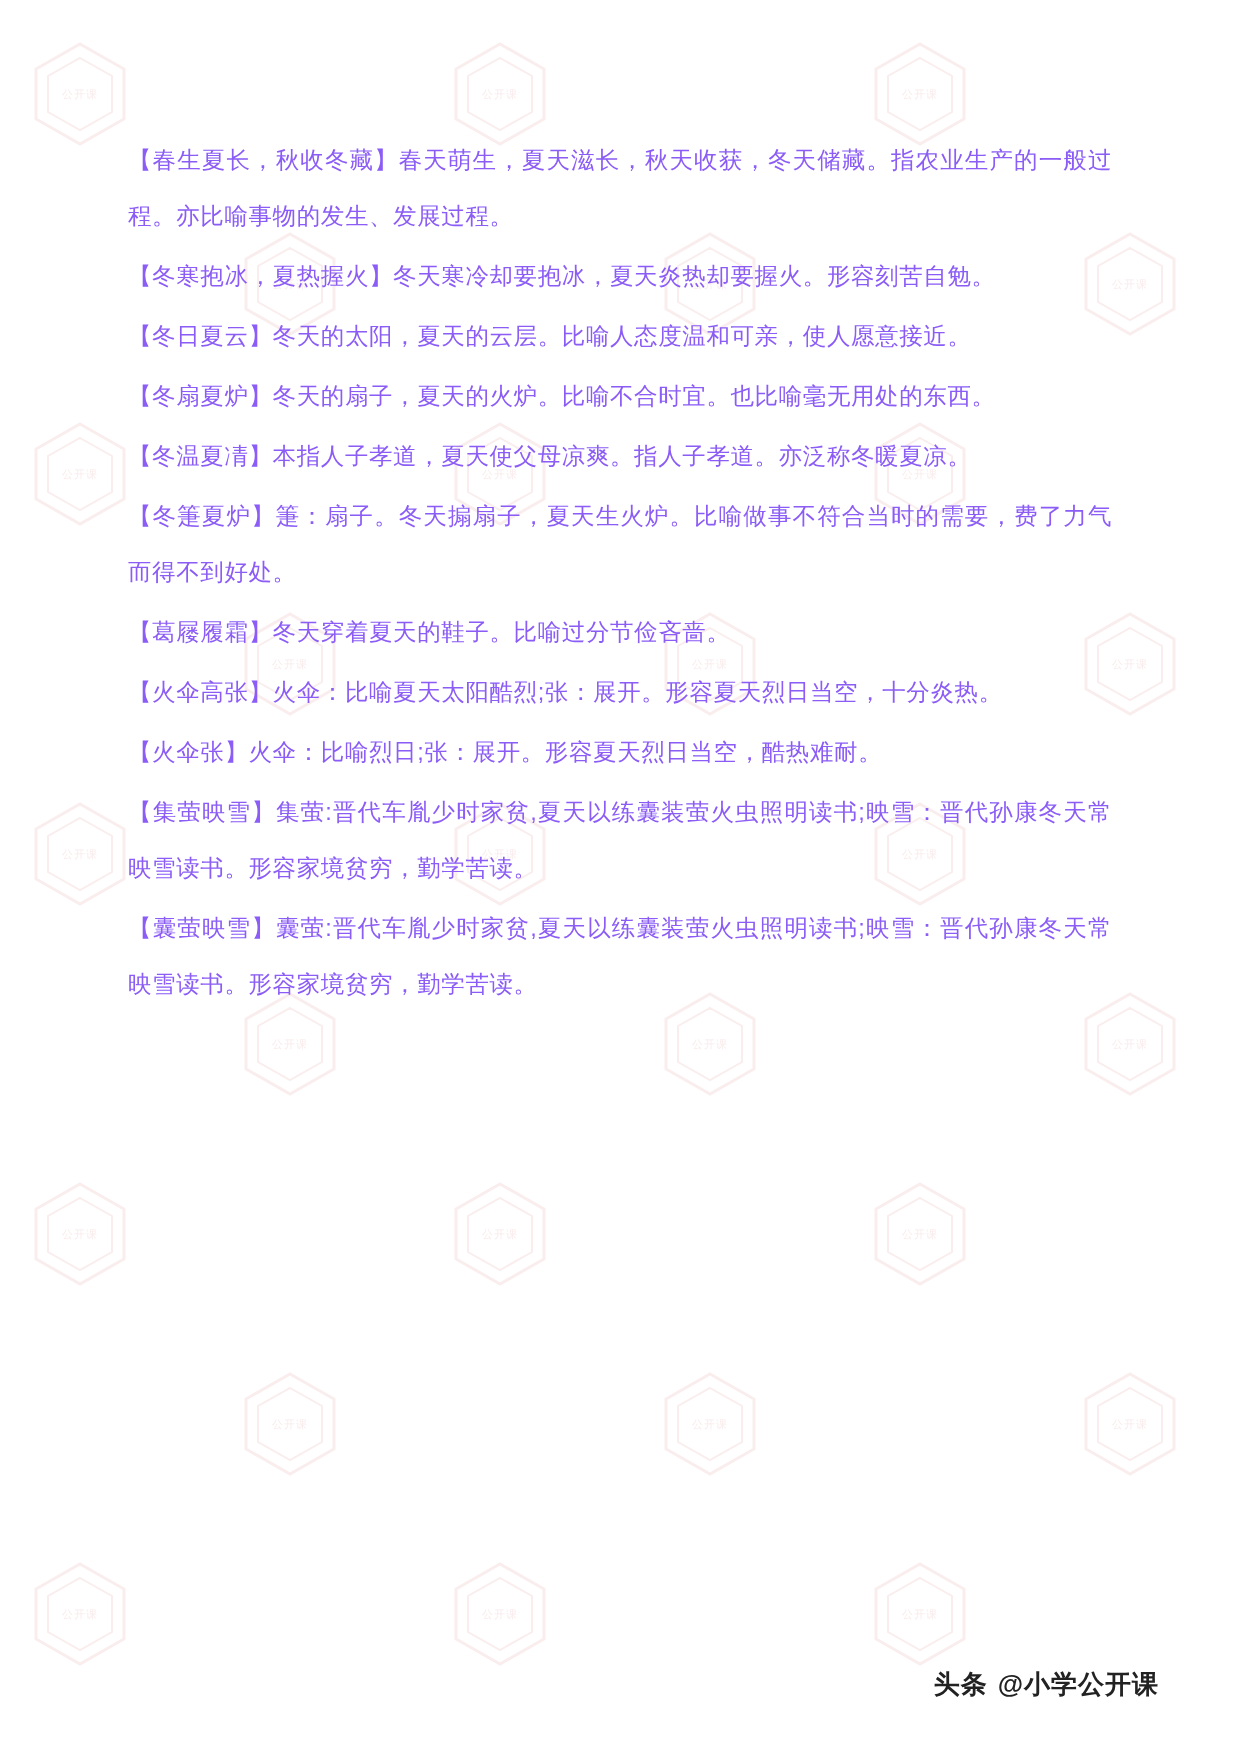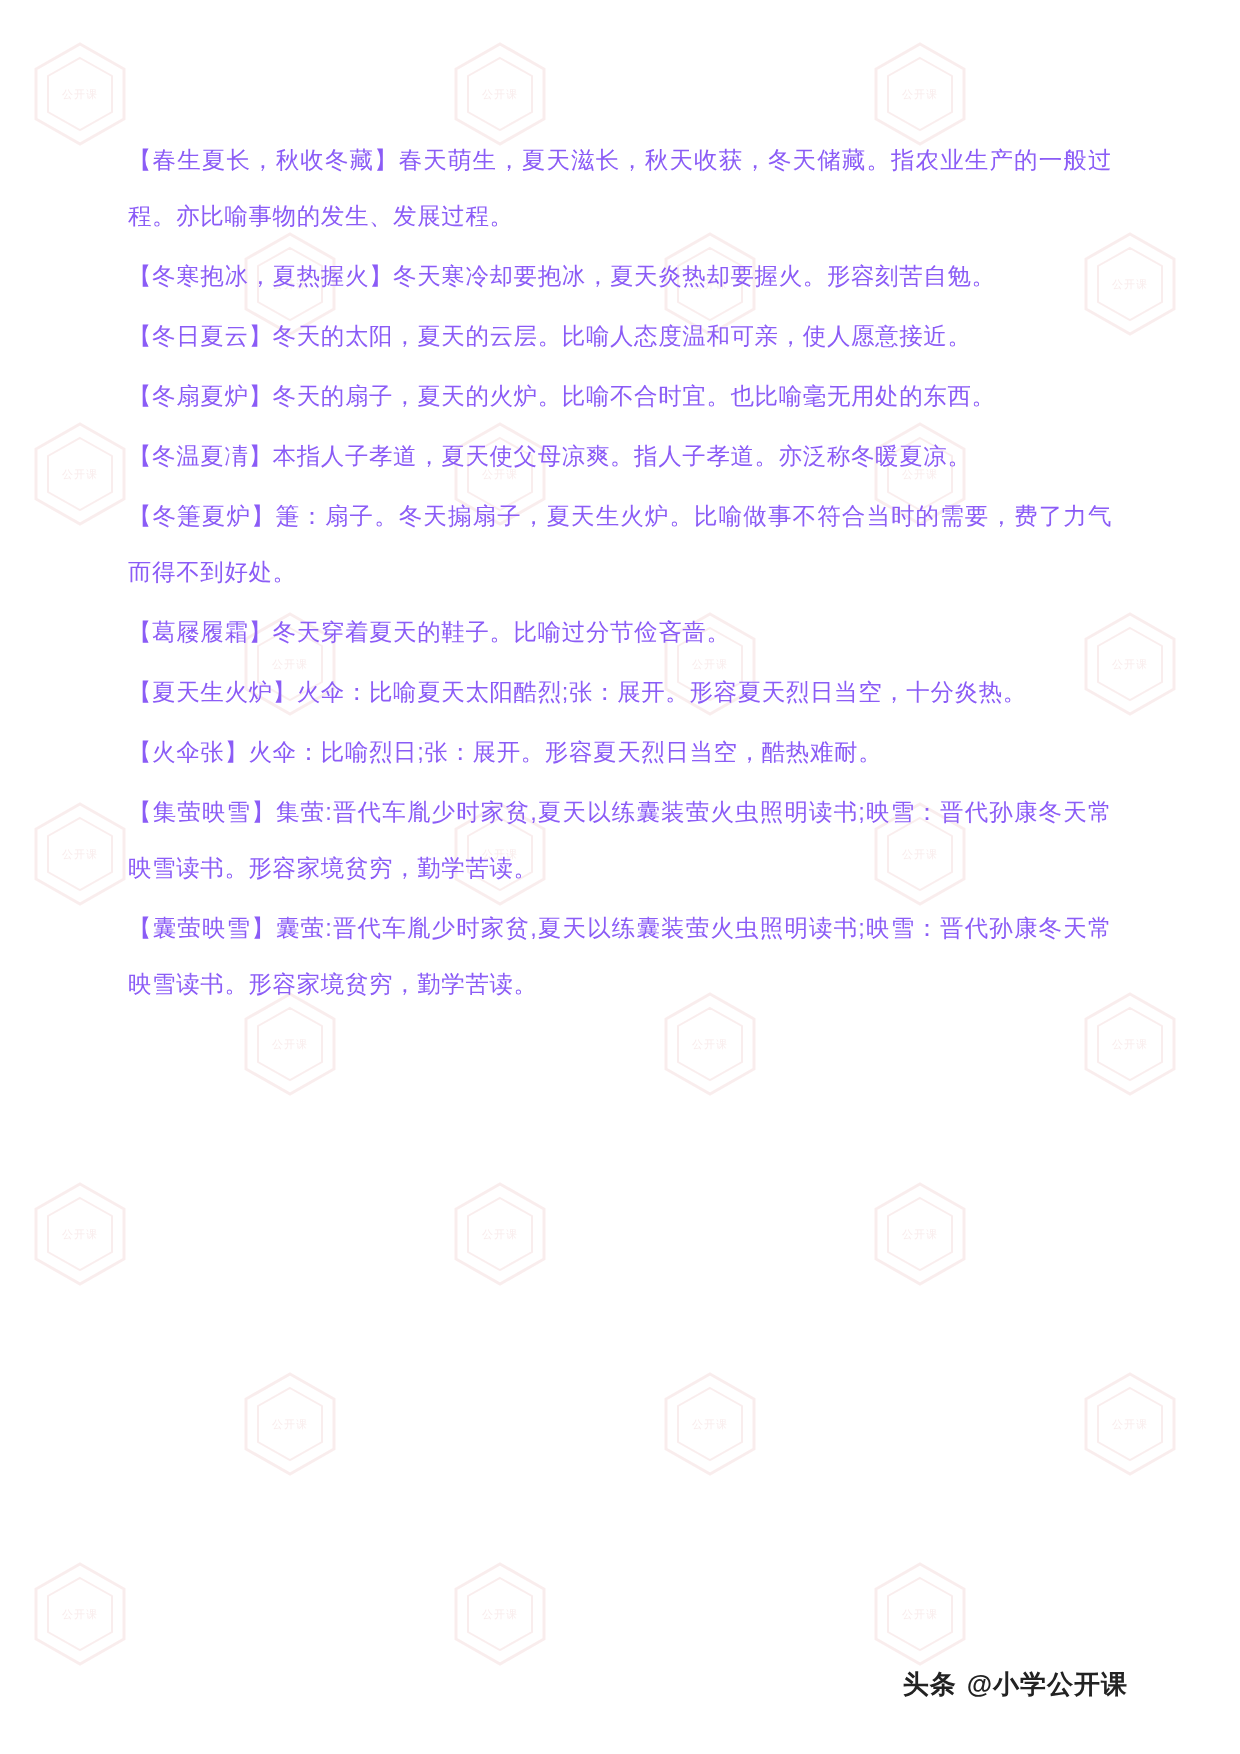--- a/index.html
+++ b/index.html
@@ -54,21 +54,21 @@
     text-align: justify;
     letter-spacing: 0.6px;
     margin: 0 0 4px 0;
     text-indent: 0;
   }
   .entry .term {
     font-weight: normal;
   }
   .footer {
     position: absolute;
-    right: 112px;
+    right: 81px;
     bottom: 52px;
     z-index: 3;
     display: flex;
     align-items: center;
     gap: 10px;
   }
   .footer .brand {
     font-size: 26px;
     font-weight: bold;
     color: #222222;
@@ -279,21 +279,21 @@
     </div>
 
   <div class="content" id="entries-container">
       <p class="entry"><span class="term">【春生夏长，秋收冬藏】</span><span class="text">春天萌生，夏天滋长，秋天收获，冬天储藏。指农业生产的一般过程。亦比喻事物的发生、发展过程。</span></p>
       <p class="entry"><span class="term">【冬寒抱冰，夏热握火】</span><span class="text">冬天寒冷却要抱冰，夏天炎热却要握火。形容刻苦自勉。</span></p>
       <p class="entry"><span class="term">【冬日夏云】</span><span class="text">冬天的太阳，夏天的云层。比喻人态度温和可亲，使人愿意接近。</span></p>
       <p class="entry"><span class="term">【冬扇夏炉】</span><span class="text">冬天的扇子，夏天的火炉。比喻不合时宜。也比喻毫无用处的东西。</span></p>
       <p class="entry"><span class="term">【冬温夏凊】</span><span class="text">本指人子孝道，夏天使父母凉爽。指人子孝道。亦泛称冬暖夏凉。</span></p>
       <p class="entry"><span class="term">【冬箑夏炉】</span><span class="text">箑：扇子。冬天搧扇子，夏天生火炉。比喻做事不符合当时的需要，费了力气而得不到好处。</span></p>
       <p class="entry"><span class="term">【葛屦履霜】</span><span class="text">冬天穿着夏天的鞋子。比喻过分节俭吝啬。</span></p>
-      <p class="entry"><span class="term">【夏天生火炉】</span><span class="text">火伞：比喻夏天太阳酷烈;张：展开。形容夏天烈日当空，十分炎热。</span></p>
+      <p class="entry"><span class="term">【火伞高张】</span><span class="text">火伞：比喻夏天太阳酷烈;张：展开。形容夏天烈日当空，十分炎热。</span></p>
       <p class="entry"><span class="term">【火伞张】</span><span class="text">火伞：比喻烈日;张：展开。形容夏天烈日当空，酷热难耐。</span></p>
       <p class="entry"><span class="term">【集萤映雪】</span><span class="text">集萤:晋代车胤少时家贫,夏天以练囊装萤火虫照明读书;映雪：晋代孙康冬天常映雪读书。形容家境贫穷，勤学苦读。</span></p>
       <p class="entry"><span class="term">【囊萤映雪】</span><span class="text">囊萤:晋代车胤少时家贫,夏天以练囊装萤火虫照明读书;映雪：晋代孙康冬天常映雪读书。形容家境贫穷，勤学苦读。</span></p>
     </div>
 
   <div class="footer">
     <span class="brand">头条</span>
     <span class="handle">@小学公开课</span>
   </div>
 

